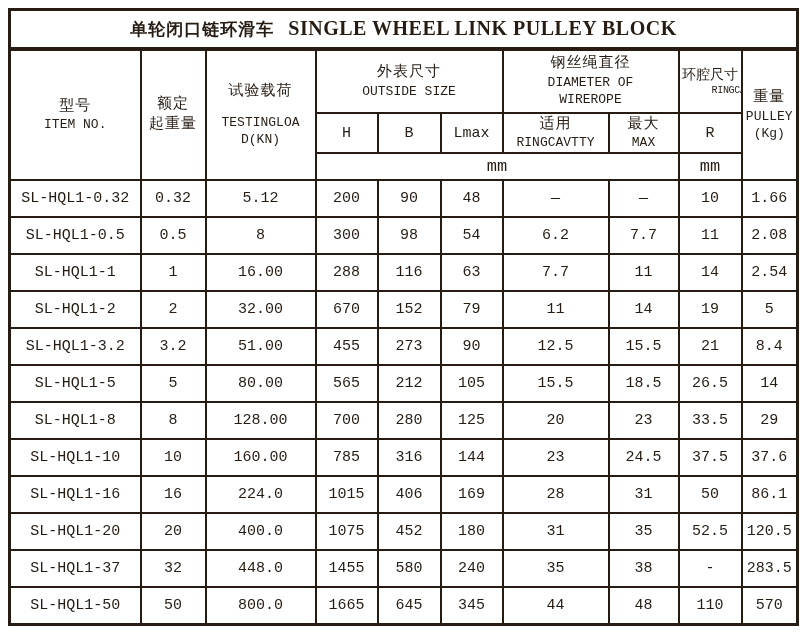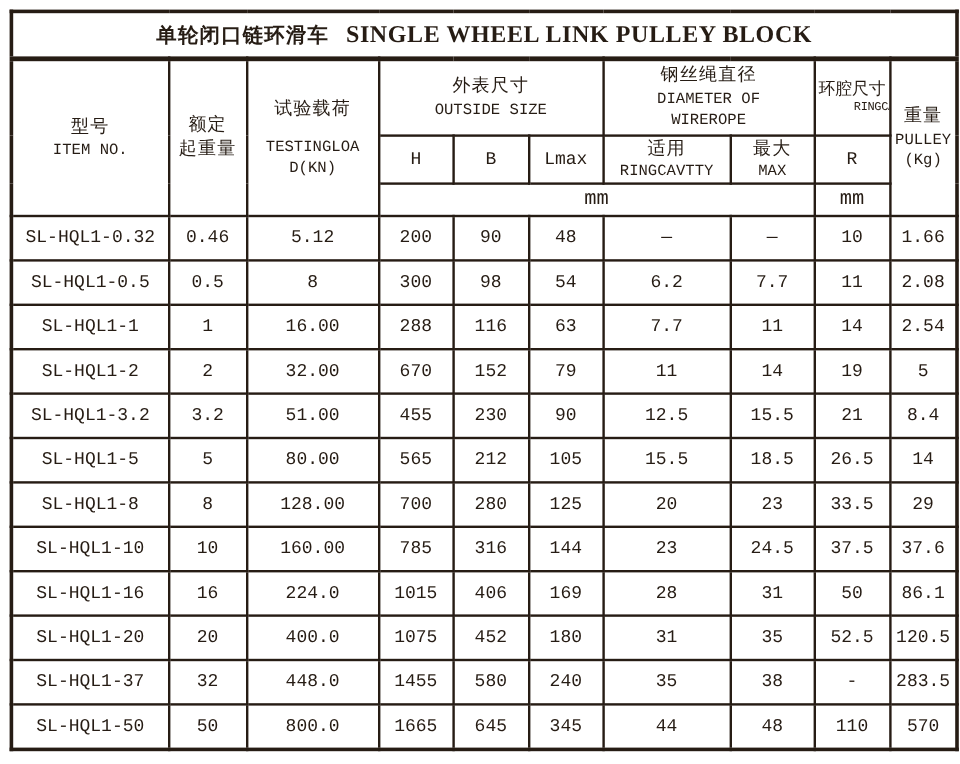--- a/index.html
+++ b/index.html
@@ -127,21 +127,21 @@
         <th class="axis-col">R</th>
       </tr>
       <tr class="unit-row">
         <th colspan="5" class="unit-cell">mm</th>
         <th class="unit-cell">mm</th>
       </tr>
     </thead>
     <tbody>
         <tr>
           <td>SL-HQL1-0.32</td>
-          <td>0.46</td>
+          <td>0.32</td>
           <td>5.12</td>
           <td>200</td>
           <td>90</td>
           <td>48</td>
           <td>—</td>
           <td>—</td>
           <td>10</td>
           <td>1.66</td>
         </tr>
         <tr>
@@ -178,21 +178,21 @@
           <td>11</td>
           <td>14</td>
           <td>19</td>
           <td>5</td>
         </tr>
         <tr>
           <td>SL-HQL1-3.2</td>
           <td>3.2</td>
           <td>51.00</td>
           <td>455</td>
-          <td>230</td>
+          <td>273</td>
           <td>90</td>
           <td>12.5</td>
           <td>15.5</td>
           <td>21</td>
           <td>8.4</td>
         </tr>
         <tr>
           <td>SL-HQL1-5</td>
           <td>5</td>
           <td>80.00</td>

